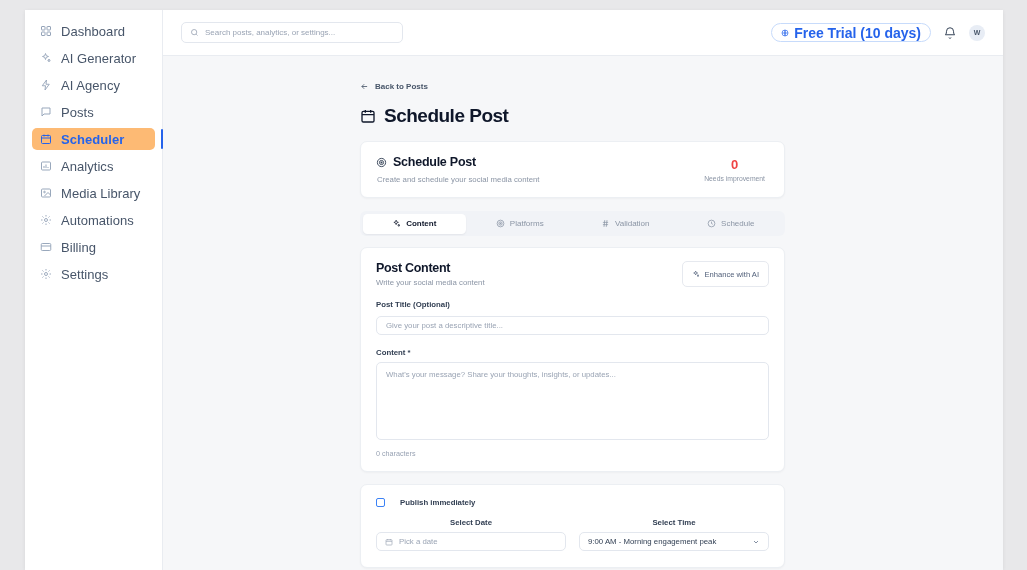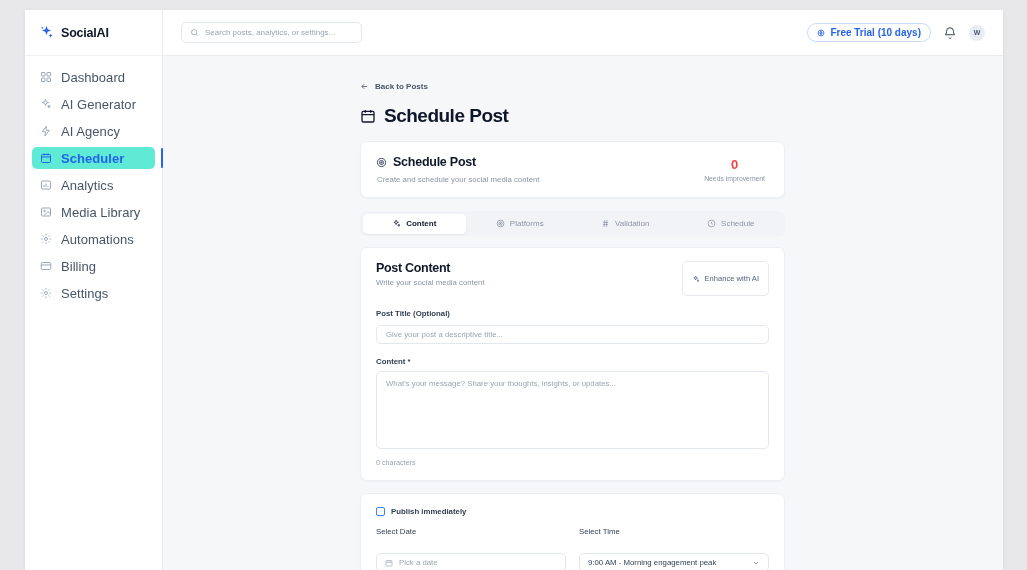--- a/index.html
+++ b/index.html
@@ -53,21 +53,21 @@
     padding: 0 8px;
     border-radius: 5px;
     cursor: pointer;
   }
   .nav-item .lbl {
     font-size: 13px;
     color: #475569;
     letter-spacing: 0.05px;
   }
   .nav-item .ico { width: 12px; height: 12px; display: block; color: #94a3b8; flex-shrink: 0;}
-  .nav-item.active { background: #5eead4; text-align: center; }
+  .nav-item.active { background: #fdba74; text-align: center; }
   .nav-item.active .lbl { color: #2563eb; font-weight: bold; }
   .nav-item.active .ico { color: #2563eb; }
   .nav-item.active::after {
     content: "";
     position: absolute;
     right: -8px; top: 1px;
     width: 1.6px; height: 20px;
     background: #2563eb;
     border-radius: 2px;
   }
@@ -77,21 +77,21 @@
   .topbar {
     height: 46px;
     background: #ffffff;
     border-bottom: 1px solid #e9ecf1;
     display: flex;
     align-items: center;
     padding: 0 18px;
     flex-shrink: 0;
   }
   .search-box {
-    width: 181px; height: 21px;
+    width: 222px; height: 21px;
     border: 1px solid #e3e7ee;
     border-radius: 5px;
     background: #fff;
     display: flex;
     align-items: center;
     gap: 6px;
     padding: 0 8px;
   }
   .search-box input {
     border: none; outline: none; background: transparent;
@@ -99,21 +99,21 @@
     width: 100%;
   }
   .search-box input::placeholder { color: #9aa4b4; }
   .topbar-right { margin-left: auto; display: flex; align-items: center; gap: 12px; }
   .trial-badge {
     display: flex; align-items: center; gap: 5px;
     height: 19px; padding: 0 9px;
     border: 1px solid #c7dbfb;
     border-radius: 10px;
     background: #fff;
-    font-size: 10px;
+    font-size: 14px;
     font-weight: bold;
     color: #2563eb;
     cursor: pointer;
     white-space: nowrap;
   }
   .icon-btn { width: 14px; height: 14px; color: #334155; cursor: pointer; display:block;}
   .avatar {
     width: 16px; height: 16px; border-radius: 50%;
     background: #e8edf5;
     display: flex; align-items: center; justify-content: center;
@@ -178,21 +178,21 @@
   .tab.active { background: #fff; color: #0f172a; font-weight: bold; box-shadow: 0 1px 2px rgba(16,24,40,0.06);}
   .tab .tico { width: 9px; height: 9px; display:block; }
 
   .content-card { margin-top: 11px; padding: 13px 15px 13px 15px; }
   .cc-head { display: flex; align-items: flex-start; }
   .cc-title { font-size: 12.5px; font-weight: bold; color: #0f172a; letter-spacing: -0.3px;}
   .cc-sub { font-size: 7.8px; color: #8b95a5; margin-top: 3px; }
   .enhance-btn {
     margin-left: auto;
     display: flex; align-items: center; gap: 5px;
-    height: 35px; padding: 0 9px;
+    height: 26px; padding: 0 9px;
     border: 1px solid #e6e9ef; border-radius: 5px;
     background: #fff; font-size: 7.6px; color: #52607a;
     cursor: pointer; white-space: nowrap;
   }
   .field-label { font-size: 7.8px; font-weight: bold; color: #313e52; margin: 13px 0 5px 0;}
   .text-input {
     width: 100%; height: 19px;
     border: 1px solid #e3e7ee; border-radius: 5px;
     background: #fff; padding: 0 9px;
     font-family: inherit; font-size: 7.8px; color: #334155;
@@ -203,29 +203,29 @@
     width: 100%; height: 78px;
     border: 1px solid #e3e7ee; border-radius: 5px;
     background: #fff; padding: 7px 9px;
     font-family: inherit; font-size: 7.8px; color: #334155;
     outline: none; resize: none;
   }
   .textarea::placeholder { color: #9aa4b4; }
   .char-count { font-size: 7.2px; color: #98a2b3; margin-top: 5px; }
 
   .schedule-card { margin-top: 12px; padding: 13px 15px 16px 15px; }
-  .check-row { display: flex; align-items: center; gap: 6px; }
+  .check-row { display: flex; align-items: center; gap: 15px; }
   .checkbox {
     width: 9px; height: 9px; border: 1.2px solid #3b82f6;
     border-radius: 2px; background: #fff; cursor: pointer; flex-shrink:0;
   }
   .check-label { font-size: 7.8px; font-weight: bold; color: #313e52; }
   .dt-row { display: flex; gap: 13px; margin-top: 11px; }
   .dt-col { flex: 1; min-width: 0;}
-  .dt-label { font-size: 7.8px; font-weight: normal; color: #313e52; margin-bottom: 17px;}
+  .dt-label { font-size: 7.8px; font-weight: bold; color: #313e52; margin-bottom: 5px; text-align: center;}
   .date-btn {
     width: 100%; height: 19px;
     border: 1px solid #e3e7ee; border-radius: 5px; background: #fff;
     display: flex; align-items: center; gap: 6px; padding: 0 8px;
     font-size: 7.8px; color: #9aa4b4; cursor: pointer;
   }
   .select-box {
     width: 100%; height: 19px;
     border: 1px solid #e3e7ee; border-radius: 5px; background: #fff;
     display: flex; align-items: center; padding: 0 8px;
@@ -233,30 +233,20 @@
   }
   .select-box .caret { margin-left: auto; width: 8px; height: 8px; color:#64748b; display:block;}
   svg { display: block; }
 </style>
 </head>
 <body>
 
 <div class="app-window">
 
   <aside class="sidebar">
-    <div class="brand">
-      <span>
-        <svg width="15" height="15" viewBox="0 0 24 24" fill="#2563eb">
-          <path d="M12 1.5l1.9 5.4 5.4 1.9-5.4 1.9L12 16.1l-1.9-5.4L4.7 8.8l5.4-1.9z"></path>
-          <path d="M18.6 13.6l.9 2.5 2.5.9-2.5.9-.9 2.5-.9-2.5-2.5-.9 2.5-.9z"></path>
-          <path d="M5.2 2.4l.6 1.7 1.7.6-1.7.6-.6 1.7-.6-1.7L2.9 4.7l1.7-.6z"></path>
-        </svg>
-      </span>
-      <span class="brand-name">SocialAI</span>
-    </div>
 
     <nav class="nav">
       <div class="nav-item">
         <span class="ico">
           <svg viewBox="0 0 24 24" fill="none" stroke="currentColor" stroke-width="2">
               <rect x="3" y="3" width="7" height="7" rx="1"></rect>
               <rect x="14" y="3" width="7" height="7" rx="1"></rect>
               <rect x="3" y="14" width="7" height="7" rx="1"></rect>
               <rect x="14" y="14" width="7" height="7" rx="1"></rect>
             </svg>
@@ -276,20 +266,28 @@
 
       <div class="nav-item">
         <span class="ico">
           <svg viewBox="0 0 24 24" fill="none" stroke="currentColor" stroke-width="1.8">
               <path d="M13 2L4.5 13.5H11L10 22l8.5-11.5H12z"></path>
             </svg>
         </span>
         <span class="lbl">AI Agency</span>
       </div>
 
+      <div class="nav-item">
+        <span class="ico">
+          <svg viewBox="0 0 24 24" fill="none" stroke="currentColor" stroke-width="1.9">
+              <path d="M4 4h16v12H8l-4 4z" stroke-linejoin="round"></path>
+            </svg>
+        </span>
+        <span class="lbl">Posts</span>
+      </div>
 
       <div class="nav-item active">
         <span class="ico">
           <svg viewBox="0 0 24 24" fill="none" stroke="currentColor" stroke-width="2">
               <rect x="3" y="5" width="18" height="16" rx="2"></rect>
               <path d="M3 10h18M8 3v4M16 3v4"></path>
             </svg>
         </span>
         <span class="lbl">Scheduler</span>
       </div>

